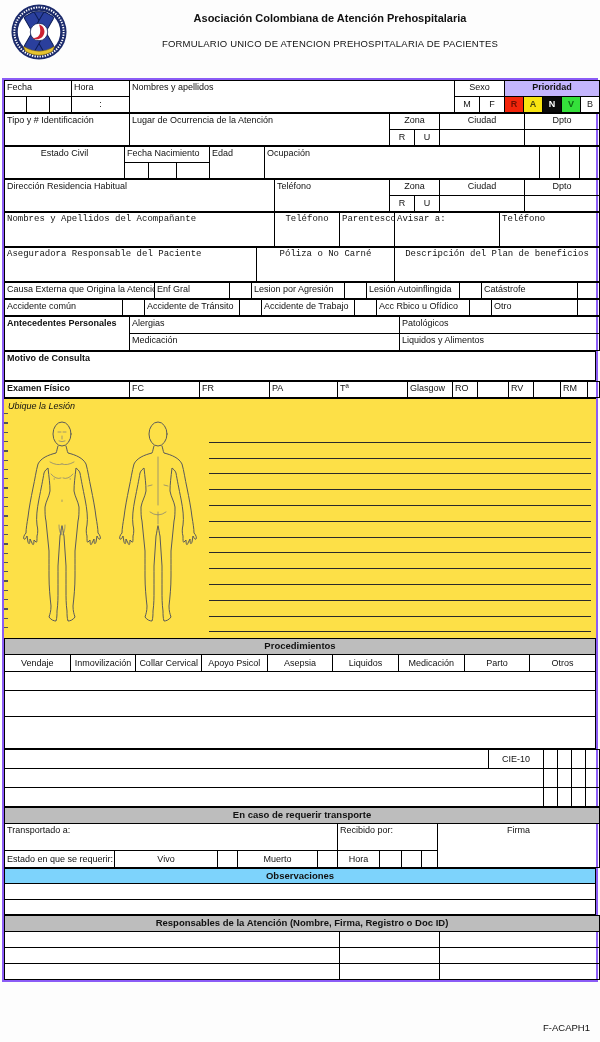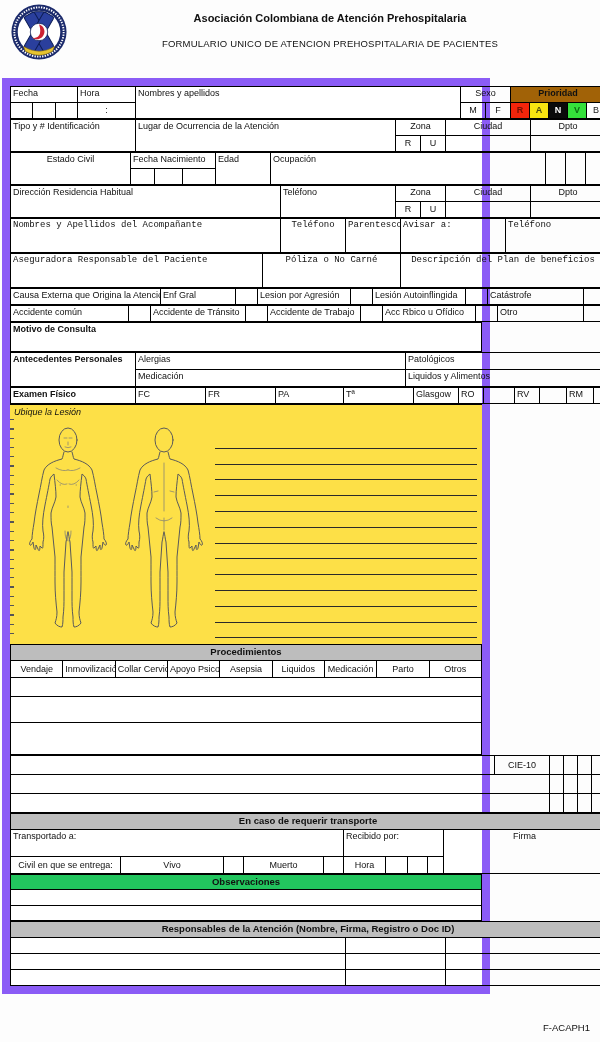--- a/index.html
+++ b/index.html
@@ -9,21 +9,21 @@
 
   
   .hdr { position:absolute; left:0; top:0; width:600px; height:78px; }
   .logo { position:absolute; left:10px; top:3px; width:58px; height:58px; }
   .org  { position:absolute; left:70px; right:10px; top:12px; text-align:center;
           font-size:11px; font-weight:bold; }
   .ftitle{ position:absolute; left:70px; right:10px; top:38px; text-align:center;
           font-size:9.5px; letter-spacing:.2px; }
 
   
-  .form { position:absolute; left:2px; top:78px; width:488px; border:8px solid #8b5cf6; background:#fff; }
+  .form { position:absolute; left:2px; top:78px; width:596px; border:2px solid #8b5cf6; background:#fff; }
   table { border-collapse:collapse; table-layout:fixed; width:100%; }
   td { border:1px solid #000; font-size:9px; line-height:1.15; padding:1px 2px;
        vertical-align:top; overflow:hidden; white-space:nowrap; }
   .c { text-align:center; }
   .m { vertical-align:middle; }
   .b { font-weight:bold; }
   .bar td { background:#bdbdbd; text-align:center; font-weight:bold; font-size:9.5px;
             vertical-align:middle; }
   .h16 td{ height:16px; } .h17 td{ height:17px; } .h19 td{ height:19px; }
   .h27 td{ height:27px; } .h29 td{ height:29px; } .h34 td{ height:34px;font-family:Liberation Mono, monospace; }
@@ -81,21 +81,21 @@
           <col style="width:19px">
           <col style="width:19px">
           <col style="width:19px">
         </colgroup>
     <tbody>
           <tr class="h16">
       <td colspan="3">Fecha</td>
       <td>Hora</td>
       <td rowspan="2">Nombres y apellidos</td>
       <td colspan="2" class="c">Sexo</td>
-      <td colspan="5" class="c b" style="background-color: #a16207;">Prioridad</td>
+      <td colspan="5" class="c b" style="background-color: #c4b5fd;">Prioridad</td>
     </tr>
     <tr class="h16">
       <td></td>
       <td></td>
       <td></td>
       <td class="c m">:</td>
       <td class="c m">M</td>
       <td class="c m">F</td>
       <td class="c m b" style="background-color: rgb(243, 37, 11); color: rgb(115, 16, 3);">R</td>
       <td class="c m b" style="background-color: rgb(248, 228, 17); color: rgb(74, 74, 16);">A</td>
@@ -272,43 +272,43 @@
       <td></td>
       <td>Acc Rbico u Ofídico</td>
       <td></td>
       <td>Otro</td>
       <td></td>
     </tr>
   </tbody>
       </table>
 
   <table>
-    <tbody>
-          <tr class="h29">
-            <td class="b">Motivo de Consulta</td>
-          </tr>
-  </tbody>
-      </table>
-
-  <table>
     <colgroup>
           <col style="width:125px">
           <col style="width:270px">
           <col style="width:200px">
         </colgroup>
     <tbody>
           <tr class="h17">
       <td rowspan="2" class="b">Antecedentes Personales</td>
       <td>Alergias</td>
       <td>Patológicos</td>
     </tr>
     <tr class="h17">
       <td>Medicación</td>
       <td>Liquidos y Alimentos</td>
     </tr>
+  </tbody>
+      </table>
+
+  <table>
+    <tbody>
+          <tr class="h29">
+            <td class="b">Motivo de Consulta</td>
+          </tr>
   </tbody>
       </table>
 
   <table>
     <colgroup>
           <col style="width:125px">
           <col style="width:70px">
           <col style="width:70px">
           <col style="width:68px">
           <col style="width:70px">
@@ -474,37 +474,37 @@
     <tbody>
           <tr class="bar h16">
             <td colspan="10" style="background-color: rgb(189, 189, 189);">En caso de requerir transporte</td>
           </tr>
     <tr class="h27">
       <td colspan="5">Transportado a:</td>
       <td colspan="4">Recibido por:</td>
       <td rowspan="2" class="c">Firma</td>
     </tr>
     <tr class="h17">
-      <td class="c m">Civil en que se entrega:</td>
+      <td class="c m">Estado en que se requerir:</td>
       <td class="c m">Vivo</td>
       <td></td>
       <td class="c m">Muerto</td>
       <td></td>
       <td class="c m">Hora</td>
       <td></td>
       <td></td>
       <td></td>
     </tr>
   </tbody>
       </table>
 
   <table>
     <tbody>
           <tr class="bar" style="height:15px">
-            <td style="background-color: #22c55e;">Observaciones</td>
+            <td style="background-color: #7dd3fc;">Observaciones</td>
           </tr>
     <tr class="h16">
             <td></td>
           </tr>
     <tr style="height:15px">
             <td></td>
           </tr>
   </tbody>
       </table>
 

